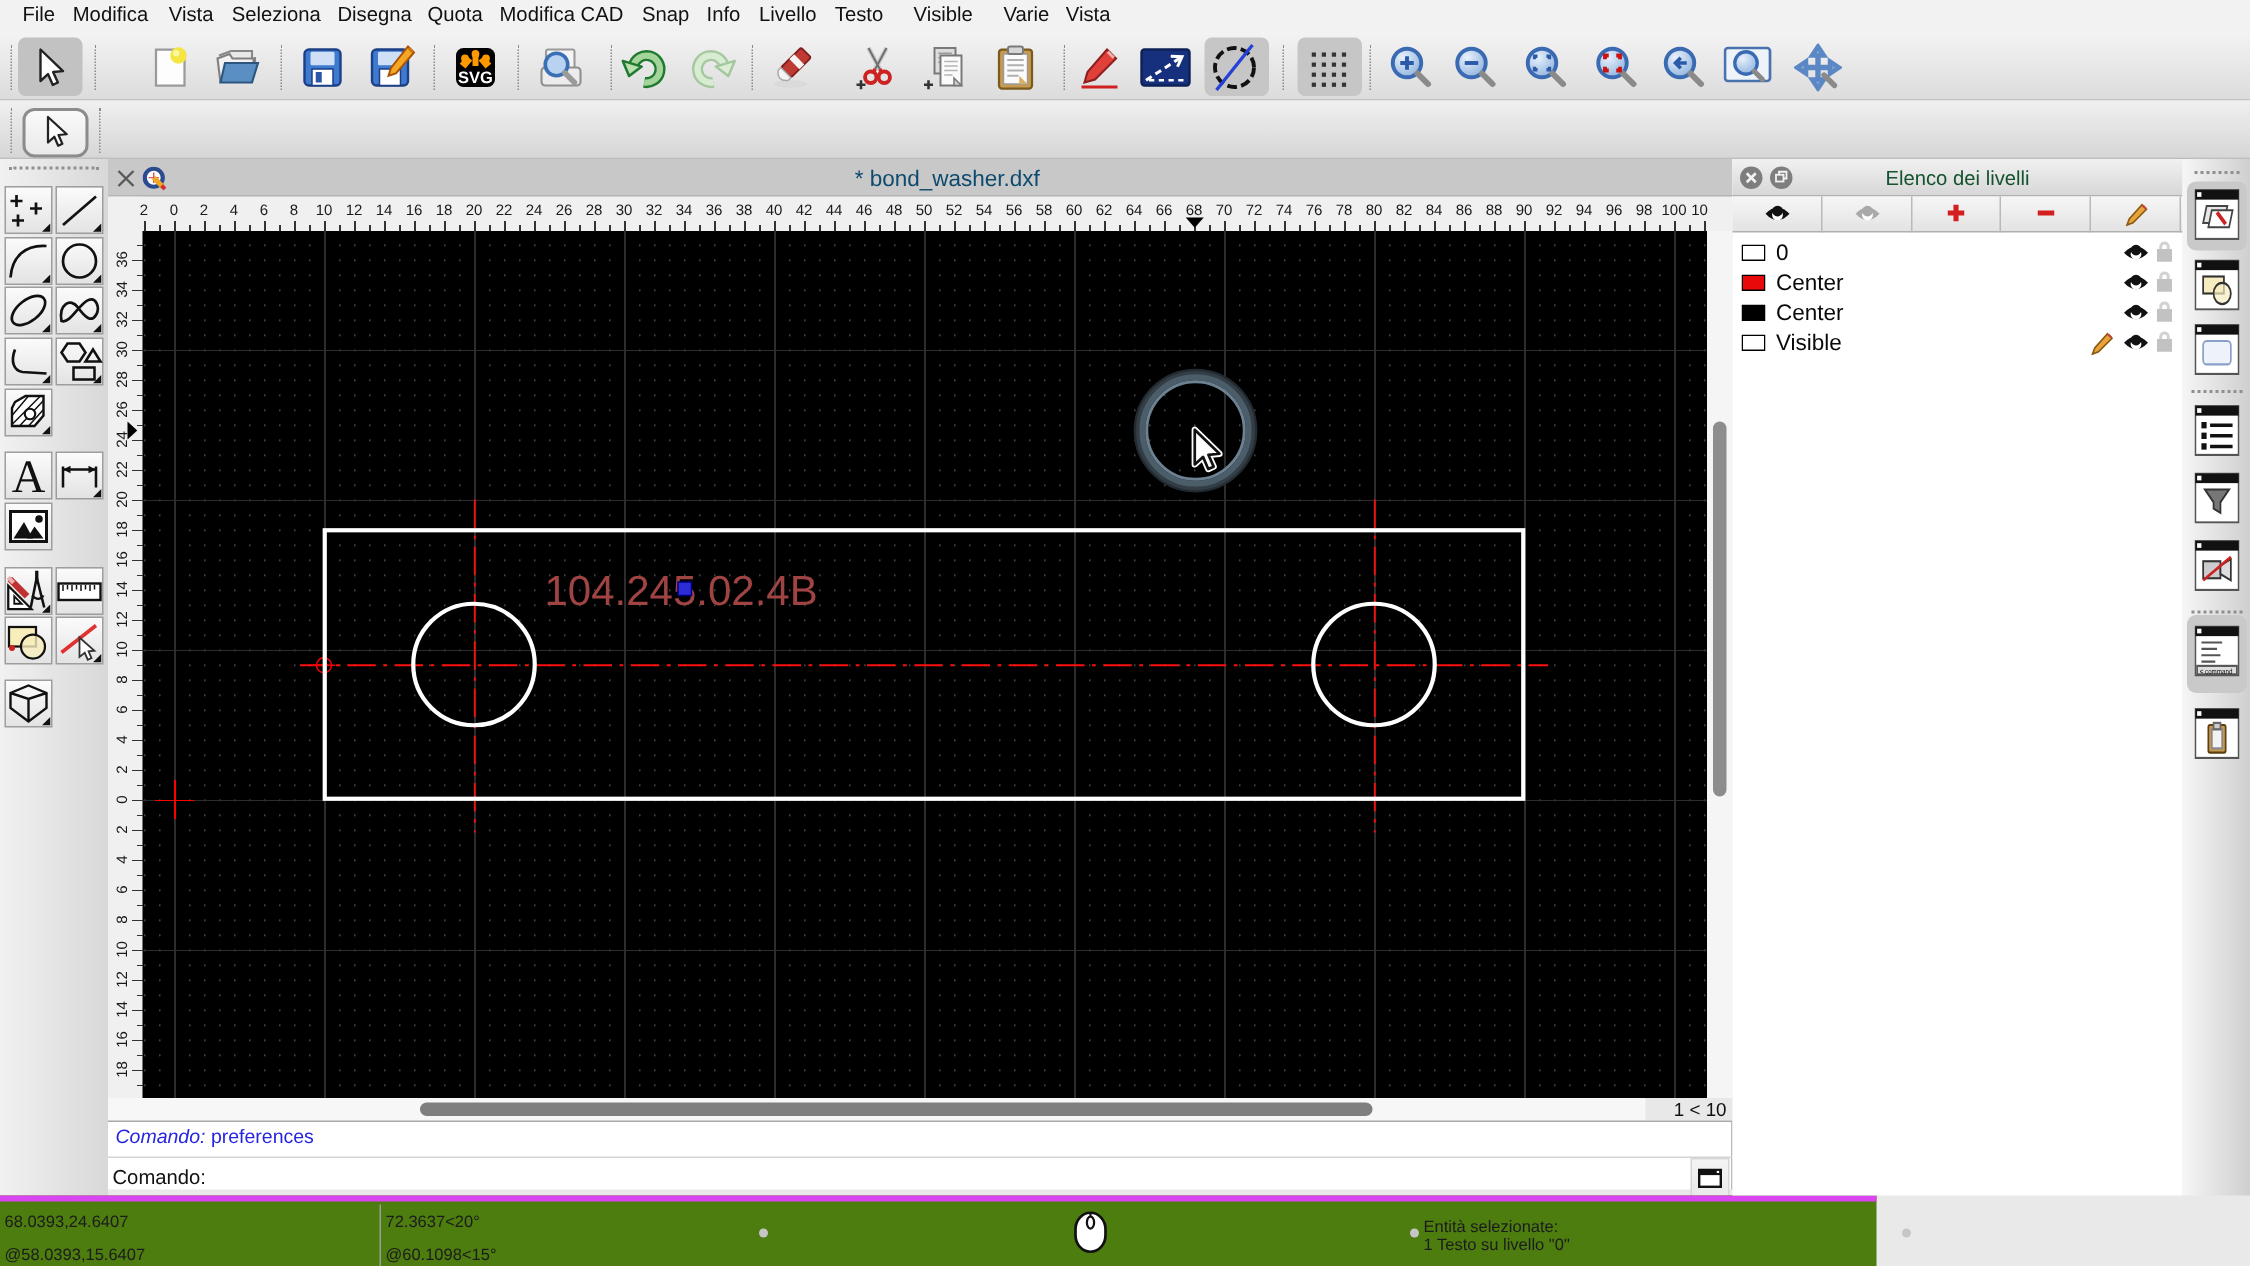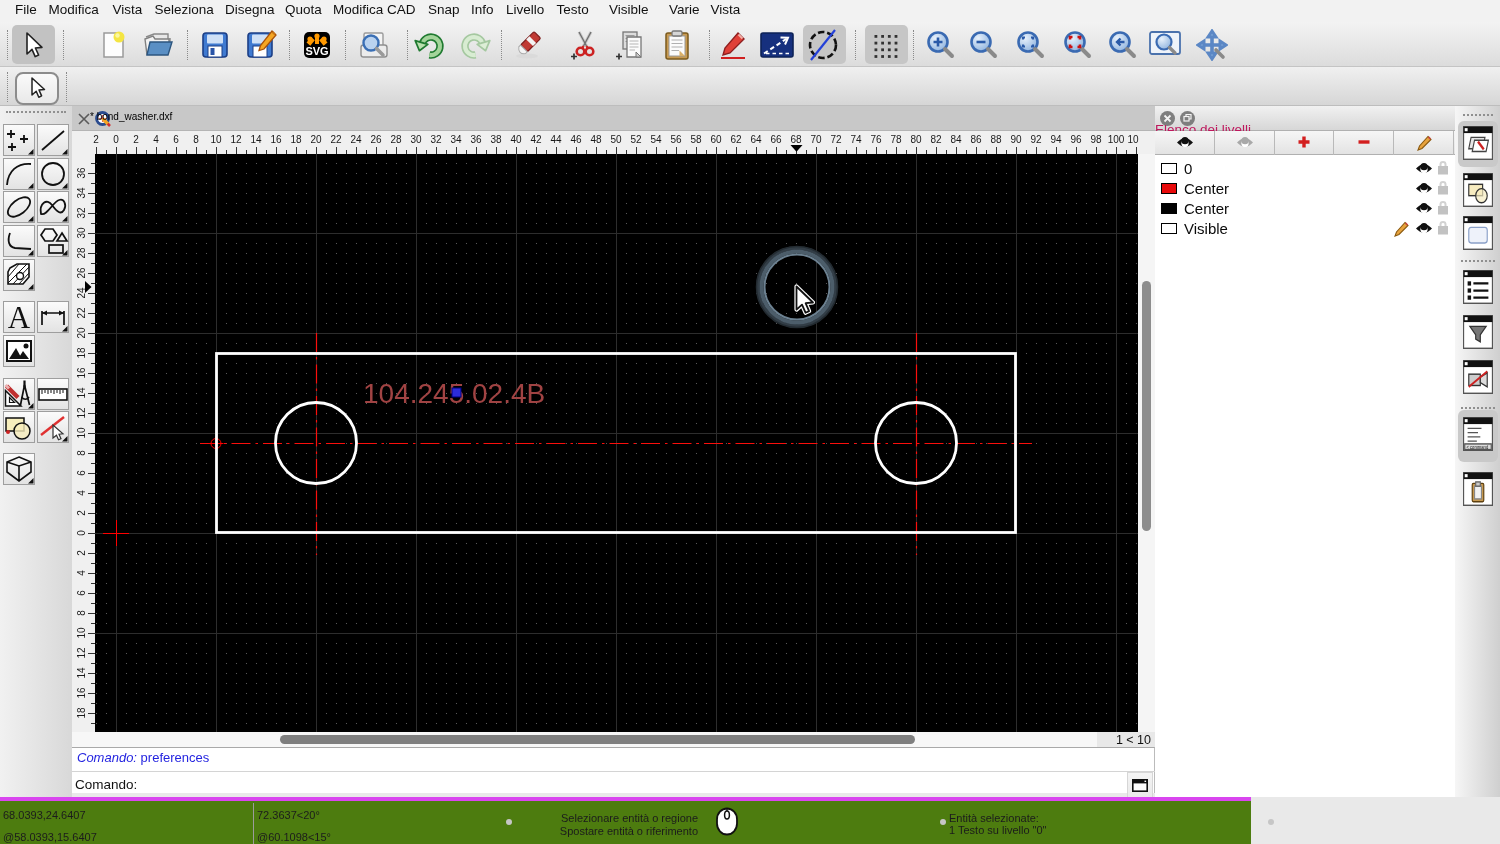--- a/index.html
+++ b/index.html
@@ -348,21 +348,21 @@
 <div id="tabbar">
 <svg class="abs" style="left:5px;top:6px" width="14" height="14" viewBox="0 0 14 14">
       <path d="M2 2 L12 12 M12 2 L2 12" stroke="#5a5a5a" stroke-width="1.6"></path>
     </svg>
 <svg class="abs" style="left:23px;top:5px" width="16" height="16" viewBox="0 0 16 16">
       <circle cx="7.5" cy="7.5" r="6" fill="#fff" stroke="#2a4b8f" stroke-width="2.8"></circle>
       <path d="M4 7.5 L11 7.5 M7.5 4 L7.5 11" stroke="#cc3333" stroke-width="0.8"></path>
       <path d="M7.5 7.5 L13.5 13.5" stroke="#f5a623" stroke-width="3.4"></path>
       <path d="M12.7 12.7 L15 15" stroke="#d03030" stroke-width="2.6"></path>
     </svg>
-<div class="abs" style="left:18px;top:5px;width:1083px;font-size:10px;color:#000000">* bond_washer.dxf</div>
+<div class="abs" style="left:18px;top:5px;width:1083px;text-align:center;font-size:15px;color:#0c4a6e">* bond_washer.dxf</div>
 </div>
 <svg class="abs" style="left:72px;top:131px" width="1083" height="616" viewBox="0 0 1083 616">
     <rect x="0" y="0" width="1083" height="23" fill="#f0f0f0"></rect>
     <rect x="0" y="23" width="23" height="578" fill="#f0f0f0"></rect>
     <rect x="0" y="0" width="23" height="23" fill="#f0f0f0"></rect>
     <rect x="23" y="23" width="1043" height="578" fill="#000"></rect>
     <defs>
       <pattern id="gd" width="10" height="10" patternUnits="userSpaceOnUse" x="4" y="2">
         <rect x="0" y="0" width="1" height="1" fill="#5a5a5a"></rect>
       </pattern>
@@ -492,41 +492,40 @@
       <rect x="0.8" y="0.8" width="14.4" height="3.6" fill="#111"></rect>
       <rect x="12.5" y="1.6" width="1.6" height="1.4" fill="#fff"></rect>
     </svg>
 </div>
 <div id="statusbar">
 <div class="abs" style="left:3px;top:8px">68.0393,24.6407</div>
 <div class="abs" style="left:3px;top:30px">@58.0393,15.6407</div>
 <div class="abs" style="left:253px;top:2px;width:0;height:42px;border-left:1px solid #9c9c9c"></div>
 <div class="abs" style="left:257px;top:8px">72.3637&lt;20°</div>
 <div class="abs" style="left:257px;top:30px">@60.1098&lt;15°</div>
-<div class="abs" style="left:398px;top:11px;width:300px;text-align:right;line-height:13px">Selezionare entità o regione<br>Spostare entità o riferimento</div>
 <svg class="abs" style="left:715px;top:6px" width="24" height="29" viewBox="0 0 24 29">
       <rect x="2" y="1.5" width="20" height="26" rx="10" ry="11" fill="#fff" stroke="#111" stroke-width="1.8"></rect>
       <path d="M12 1.5 L12 11" stroke="#111" stroke-width="1.4"></path>
       <ellipse cx="12" cy="8" rx="2.4" ry="4" fill="#fff" stroke="#111" stroke-width="1.5"></ellipse>
     </svg>
 <div class="abs" style="left:949px;top:11px;line-height:12px">Entità selezionate:<br>1 Testo su livello "0"</div>
 <div class="abs" style="left:506px;top:18px;width:6px;height:6px;border-radius:3px;background:#c6c6c6"></div>
 <div class="abs" style="left:940px;top:18px;width:6px;height:6px;border-radius:3px;background:#c6c6c6"></div>
 <div class="abs" style="left:1268px;top:18px;width:6px;height:6px;border-radius:3px;background:#c6c6c6"></div>
 </div>
 <div id="layerpanel">
 <div class="abs" style="left:0;top:0;width:300px;height:25px;background:linear-gradient(#f1f1f1,#d7d7d7);border-bottom:1px solid #b0b0b0"></div>
 <svg class="abs" style="left:4px;top:4px" width="40" height="17" viewBox="0 0 40 17">
       <circle cx="8.5" cy="8.5" r="7.5" fill="#7e7e7e"></circle>
       <path d="M5.5 5.5 L11.5 11.5 M11.5 5.5 L5.5 11.5" stroke="#f3f3f3" stroke-width="1.8"></path>
       <circle cx="28.5" cy="8.5" r="7.5" fill="#7e7e7e"></circle>
       <rect x="25" y="6.5" width="5" height="4.5" fill="none" stroke="#f3f3f3" stroke-width="1.2"></rect>
       <path d="M27 6.5 L27 4.5 L32 4.5 L32 9 L30 9" fill="none" stroke="#f3f3f3" stroke-width="1.2"></path>
     </svg>
-<div class="abs" style="left:0;top:16px;width:300px;text-align:left;font-size:13.5px;color:#be185d">Elenco dei livelli</div>
+<div class="abs" style="left:0;top:5px;width:300px;text-align:center;font-size:13.5px;color:#14532d">Elenco dei livelli</div>
 <div class="abs" style="left:0;top:25px;width:300px;height:24px;background:linear-gradient(#f6f6f6,#e3e3e3);border-bottom:1px solid #b0b0b0"></div>
     <div class="abs" style="left:0.0px;top:25px;width:59.8px;height:24px;border-right:1px solid #b9b9b9"></div>
     <div class="abs" style="left:59.8px;top:25px;width:59.8px;height:24px;border-right:1px solid #b9b9b9"></div>
     <div class="abs" style="left:119.6px;top:25px;width:59.8px;height:24px;border-right:1px solid #b9b9b9"></div>
     <div class="abs" style="left:179.4px;top:25px;width:59.8px;height:24px;border-right:1px solid #b9b9b9"></div>
     <div class="abs" style="left:239.2px;top:25px;width:59.8px;height:24px;border-right:1px solid #b9b9b9"></div>
     <svg class="abs" style="left:21px;top:28px" width="18" height="17" viewBox="0 0 18 15">
       <path d="M1 7.5 Q9 -1 17 7.5 Q9 16 1 7.5 Z" fill="#111"></path>
       <circle cx="9" cy="8.4" r="3.6" fill="#fff"></circle>
       <circle cx="9" cy="5.7" r="3.6" fill="#111"></circle>

